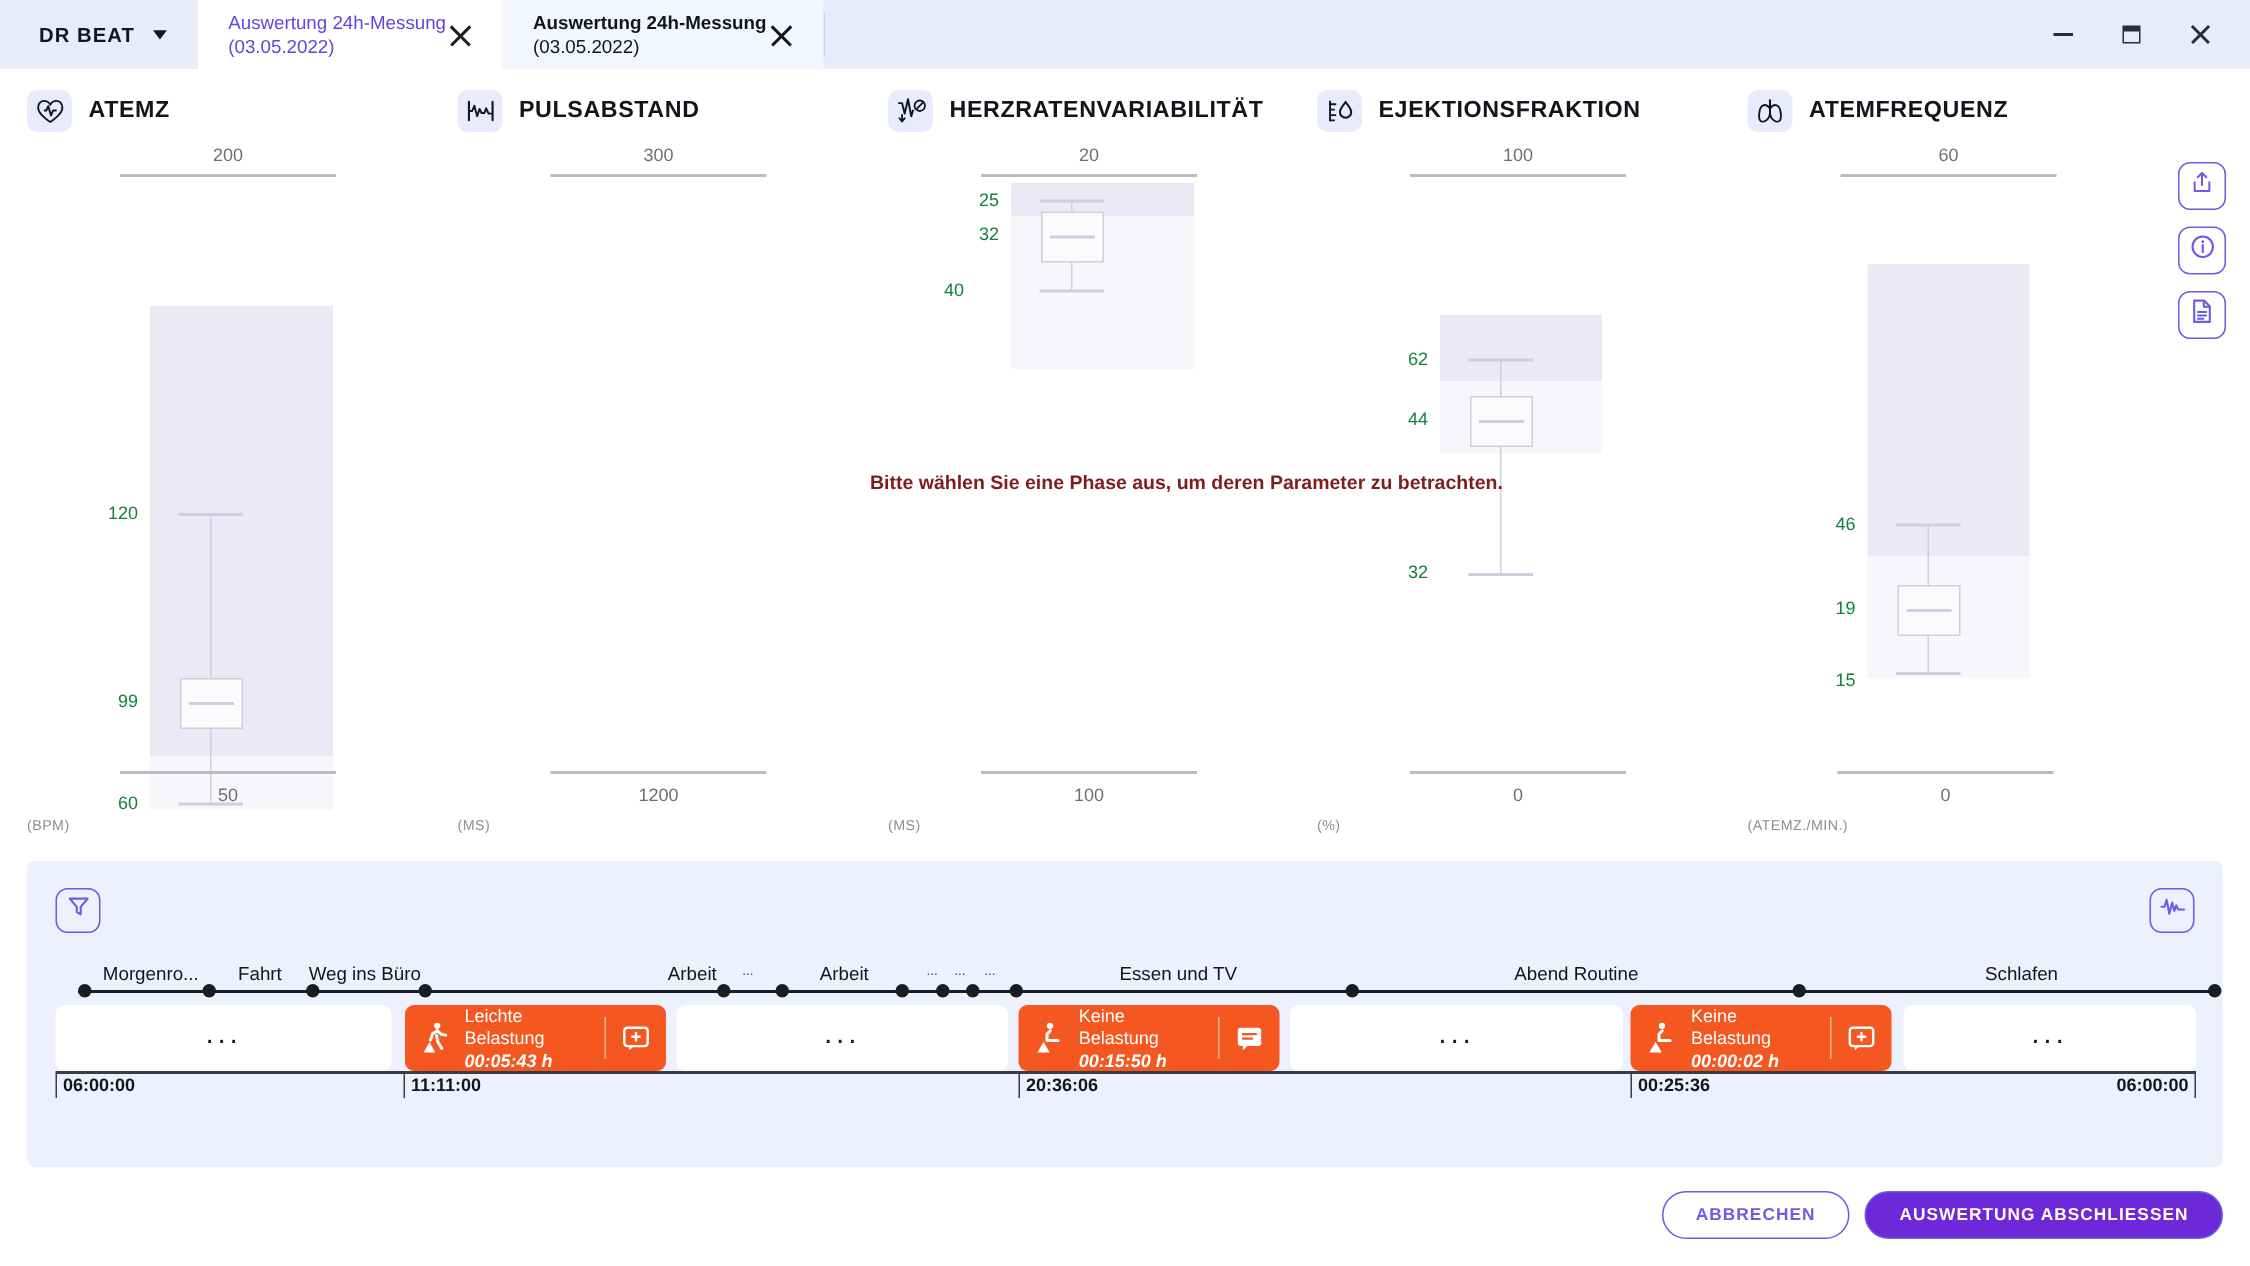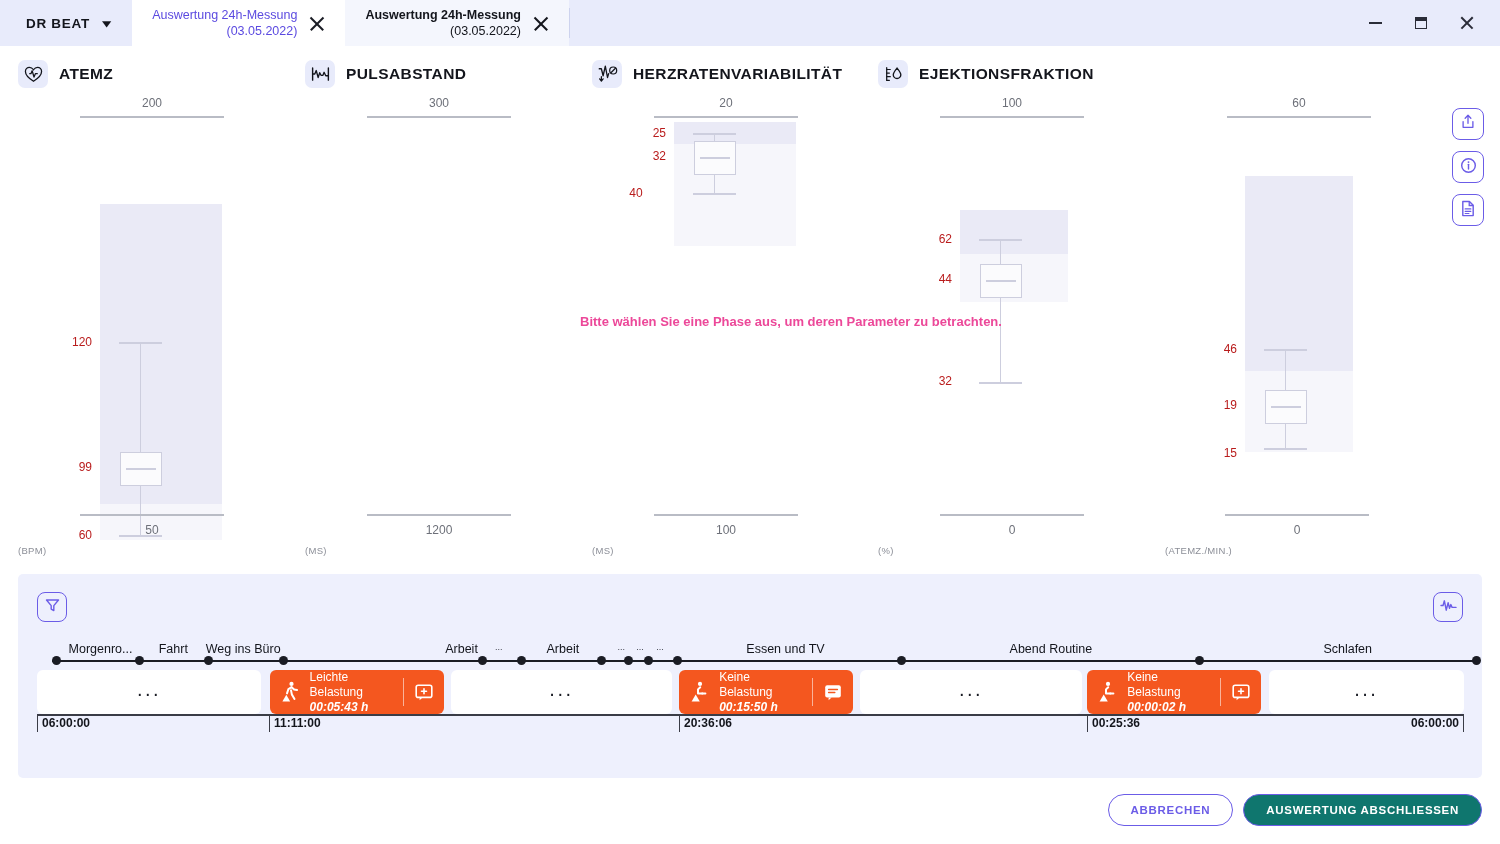--- a/index.html
+++ b/index.html
@@ -20,25 +20,24 @@
   .brand {
     display: flex; align-items: center; gap: 14px;
     padding: 0 22px 0 26px;
     font-size: 13.5px; font-weight: bold; letter-spacing: .7px;
     color: #13151c;
   }
   .brand-caret { font-size: 11px; color: #13151c; line-height: 1; transform: scaleX(1.5); }
 
   .tab {
     position: relative;
-    display: flex; align-items: center; gap: 10px;
+    display: flex; align-items: center; gap: 0;
     padding: 0 18px 0 20px;
     min-width: 200px;
     cursor: default;
-    text-align: right;
   }
   .tab-active { background: #ffffff; }
   .tab-inactive { background: #f4f6fd; }
   .tab-label { font-size: 12.5px; line-height: 16px; }
   .tab-active .tab-label { color: #5b4ae0; }
   .tab-active .tab-label .l1 { font-weight: normal; }
   .tab-inactive .tab-label .l1 { font-weight: bold; color: #13151c; }
   .tab-inactive .tab-label .l2 { color: #13151c; font-weight: normal; }
   .tab-close { width: 20px; height: 20px; flex: 0 0 20px; position: relative; cursor: pointer; }
   .tab-close::before, .tab-close::after {
@@ -100,27 +99,27 @@
   }
 
   .plot { position: absolute; }
   .band-upper { position: absolute; background: #eaeaf6; }
   .band-lower { position: absolute; background: #f6f6fb; }
   .whisker-v { position: absolute; width: 1.4px; background: #cdcede; }
   .whisker-cap { position: absolute; height: 1.6px; background: #cdcede; }
   .boxrect { position: absolute; border: 1.4px solid #cdcede; background: #fbfbfd; }
   .median { position: absolute; height: 1.6px; background: #cdcede; }
   .ytick {
-    position: absolute; font-size: 12px; color: #b91c1c; text-align: right;
+    position: absolute; font-size: 12px; color: #15803d; text-align: right;
     white-space: nowrap;
   }
 
   .empty-msg {
     position: absolute;
-    font-size: 13px; font-weight: bold; color: #ec4899;
+    font-size: 13px; font-weight: bold; color: #7f1d1d;
     white-space: nowrap;
   }
 
   
   .rail { position: absolute; top: 62px; right: 16px; display: flex; flex-direction: column; gap: 11px; }
   .rail-btn {
     width: 32px; height: 32px; border: 1.6px solid #6b5ce7; border-radius: 8px;
     display: flex; align-items: center; justify-content: center; cursor: pointer;
     background: #ffffff;
   }
@@ -181,21 +180,21 @@
   }
   .time-mark.right-end { border-left: none; border-right: 1.6px solid #3a3c46; padding-left: 0; padding-right: 4px; }
 
   
   .footer { position: absolute; right: 18px; top: 794px; display: flex; gap: 10px; align-items: center; }
   .btn {
     height: 32px; border-radius: 16px; display: flex; align-items: center; justify-content: center;
     font-size: 11.5px; font-weight: bold; letter-spacing: .7px; cursor: pointer; padding: 0 22px;
   }
   .btn-ghost { background: #ffffff; border: 1.4px solid #6b5ce7; color: #6b5ce7; }
-  .btn-primary { background: #0f766e; border: 1.4px solid #6b5ce7; color: #ffffff; }
+  .btn-primary { background: #6d28d9; border: 1.4px solid #6b5ce7; color: #ffffff; }
 </style>
 </head>
 <body>
 
 <div class="titlebar">
   <div class="brand">
     <span>DR BEAT</span>
     <span class="brand-caret">▾</span>
   </div>
 
@@ -362,20 +361,30 @@
     </div>
 
     <div class="axis-bot" style="left:62px;top:468px;width:144px;">
       <div class="axis-rule"></div>
       <div class="axis-val" style="margin-top:7px;">0</div>
     </div>
     <div class="unit-label" style="left:0;top:499px;">(%)</div>
   </div>
 
   <div class="metric" style="left:1165px;width:300px;">
+    <div class="metric-head">
+      <div class="metric-icon">
+        <svg width="22" height="18" viewBox="0 0 24 20">
+            <path d="M12 2v9" stroke="#13151c" stroke-width="1.5" stroke-linecap="round"></path>
+            <path d="M12 8C10.6 6.2 8.6 5.2 7 5.8 5.3 6.5 4.4 8.6 4.1 11c-.3 2.3-.3 4.6.5 5.8.8 1.2 2.6 1.4 3.9.6 1.5-.9 3.5-3.2 3.5-6.2z" fill="none" stroke="#13151c" stroke-width="1.4"></path>
+            <path d="M12 8c1.4-1.8 3.4-2.8 5-2.2 1.7.7 2.6 2.8 2.9 5.2.3 2.3.3 4.6-.5 5.8-.8 1.2-2.6 1.4-3.9.6-1.5-.9-3.5-3.2-3.5-6.2z" fill="none" stroke="#13151c" stroke-width="1.4"></path>
+          </svg>
+      </div>
+      <div class="metric-title">ATEMFREQUENZ</div>
+    </div>
 
     <div class="axis-top" style="left:62px;top:50px;width:144px;">
       <div class="axis-val">60</div>
       <div class="axis-rule" style="margin-top:6px;"></div>
     </div>
 
     <div class="plot" style="left:80px;top:130px;width:108px;height:276px;">
       <div class="band-upper" style="left:0;top:0;width:108px;height:195px;"></div>
       <div class="band-lower" style="left:0;top:195px;width:108px;height:81px;"></div>
       <div class="whisker-v" style="left:40px;top:174px;height:99px;"></div>

